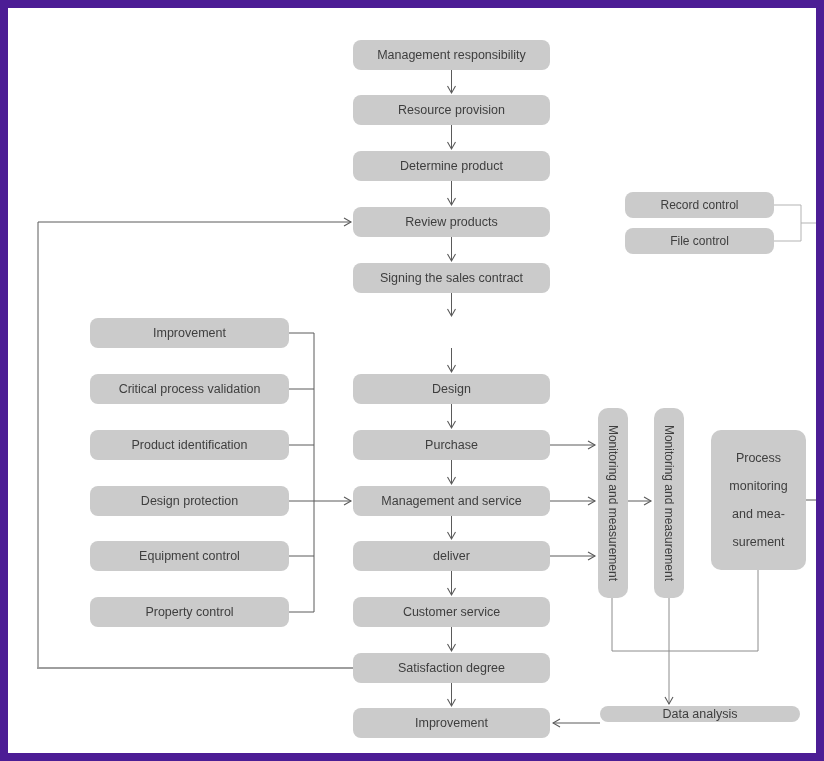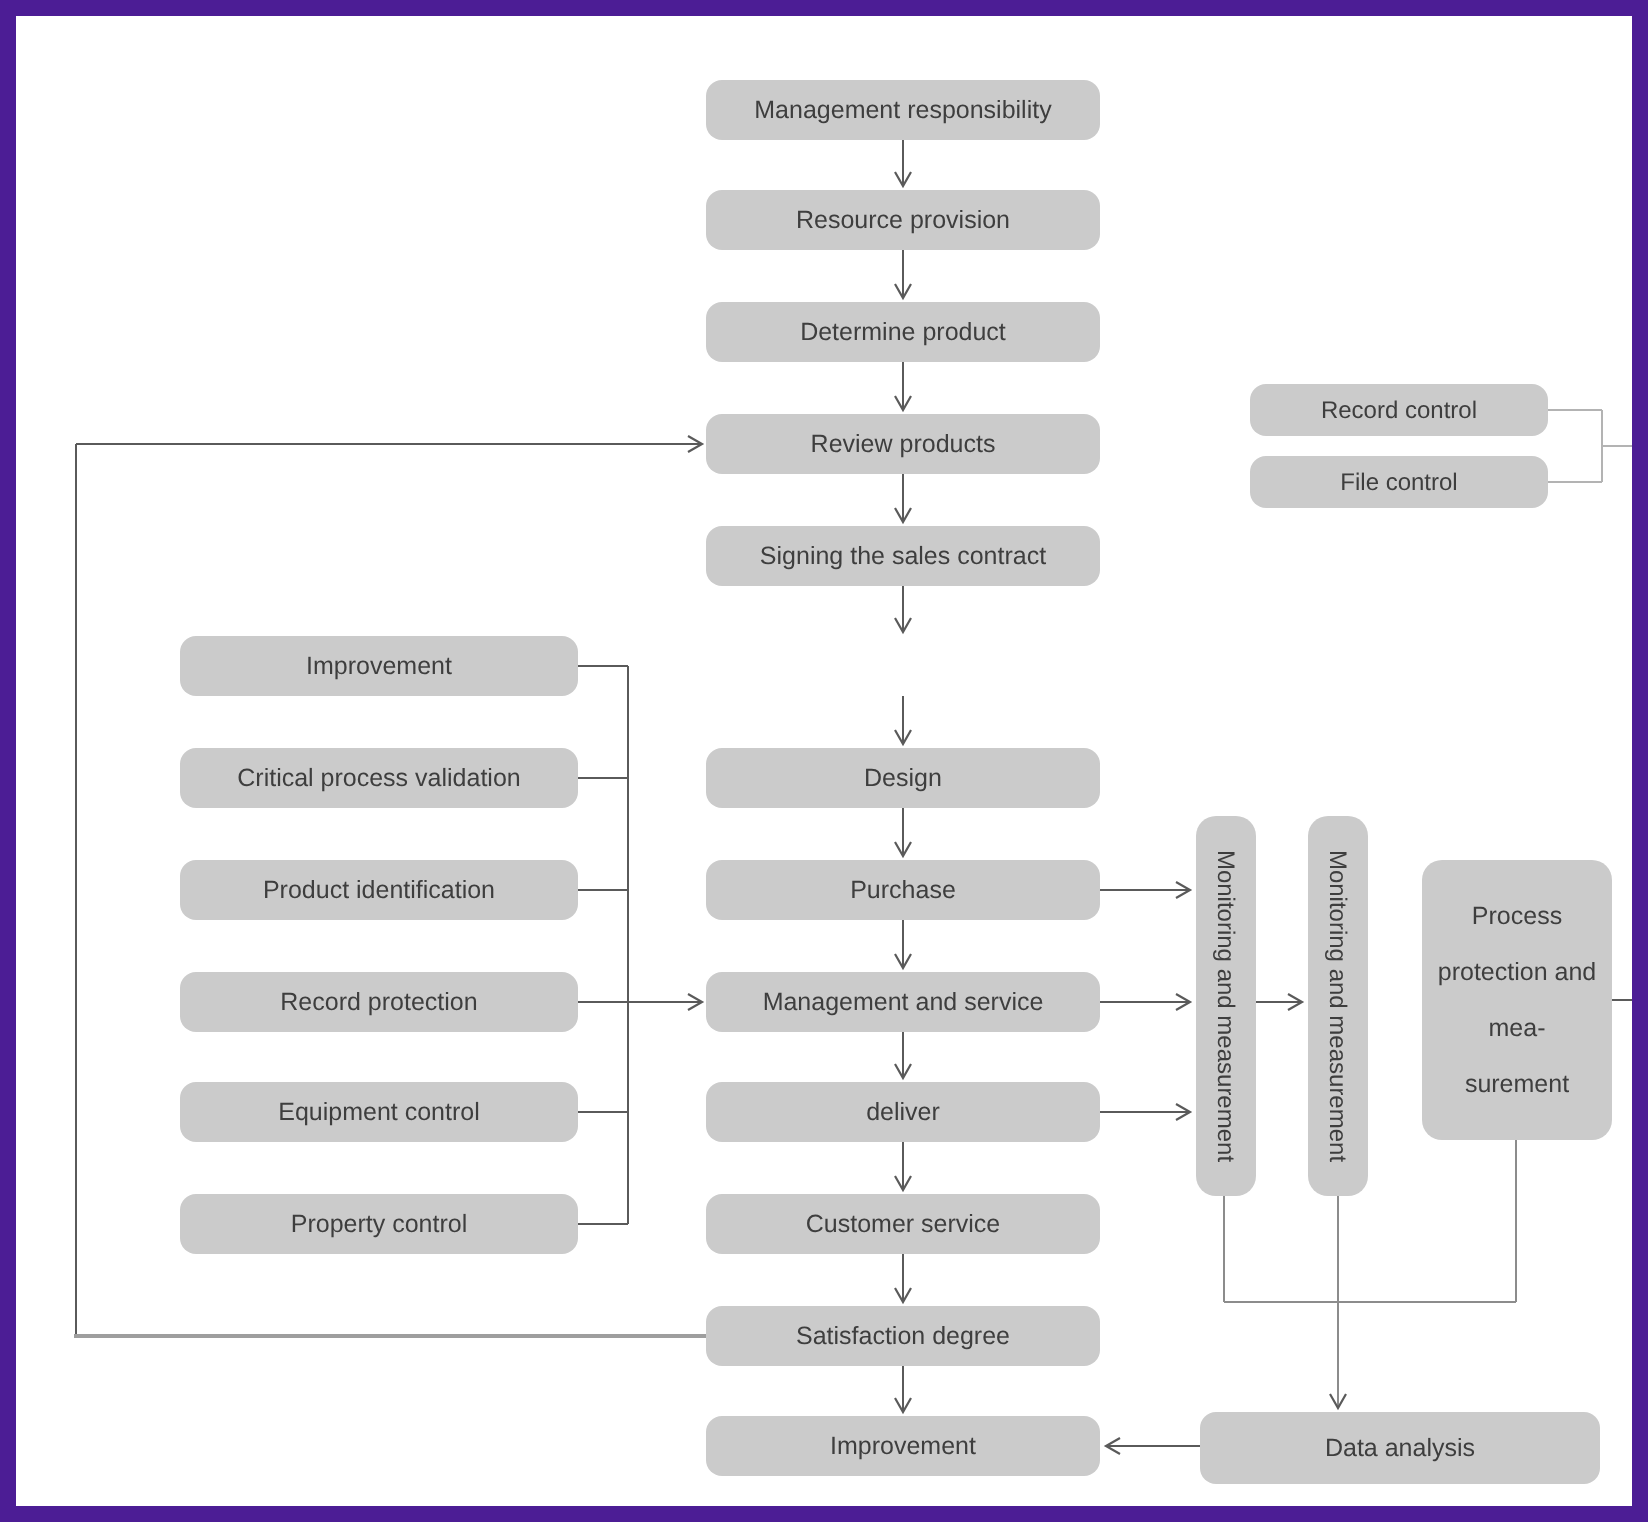--- a/index.html
+++ b/index.html
@@ -41,21 +41,21 @@
   }
   .procbox{
     position:absolute;left:703px;top:422px;
     width:95px;height:140px;
     background:#cbcbcb;border-radius:10px;
     color:#3e3e3e;font-size:12.5px;
     display:flex;align-items:center;justify-content:center;
     text-align:center;
   }
   .procbox .inner{width:80px;line-height:28px;}
-  .databox{left:592px;top:698px;width:200px;height:36px;}
+  .databox{left:592px;top:698px;width:200px;height:16px;}
 </style>
 </head>
 <body>
 
 <div class="canvas">
 
   <svg class="wires" width="824" height="761" viewBox="0 0 824 761">
     <defs>
       <marker id="arr" viewBox="0 0 10 10" refX="8.5" refY="5" markerWidth="10" markerHeight="10" orient="auto-start-reverse">
         <path d="M1.5,1 L8.5,5 L1.5,9" fill="none" stroke="#5a5a5a" stroke-width="1.1"></path>
@@ -127,33 +127,33 @@
   <div class="box main" style="top:422px">Purchase</div>
   <div class="box main" style="top:478px">Management and service</div>
   <div class="box main" style="top:533px">deliver</div>
   <div class="box main" style="top:589px">Customer service</div>
   <div class="box main" style="top:645px">Satisfaction degree</div>
   <div class="box main" style="top:700px">Improvement</div>
 
   <div class="box leftcol" style="top:310px">Improvement</div>
   <div class="box leftcol" style="top:366px">Critical process validation</div>
   <div class="box leftcol" style="top:422px">Product identification</div>
-  <div class="box leftcol" style="top:478px">Record protection</div>
+  <div class="box leftcol" style="top:478px">Design protection</div>
   <div class="box leftcol" style="top:533px">Equipment control</div>
   <div class="box leftcol" style="top:589px">Property control</div>
 
   <div class="box smallr" style="top:220px">File control</div>
   <div class="box smallr" style="top:184px">Record control</div>
 
   <div class="vbox" style="left:590px;top:400px">
     <span class="vlabel">Monitoring and measurement</span>
   </div>
   <div class="vbox" style="left:646px;top:400px">
     <span class="vlabel">Monitoring and measurement</span>
   </div>
 
   <div class="procbox">
-    <div class="inner">Process protection and mea-surement</div>
+    <div class="inner">Process monitoring and mea-surement</div>
   </div>
 
   <div class="box databox">Data analysis</div>
 
 </div>
 
 </body></html>

